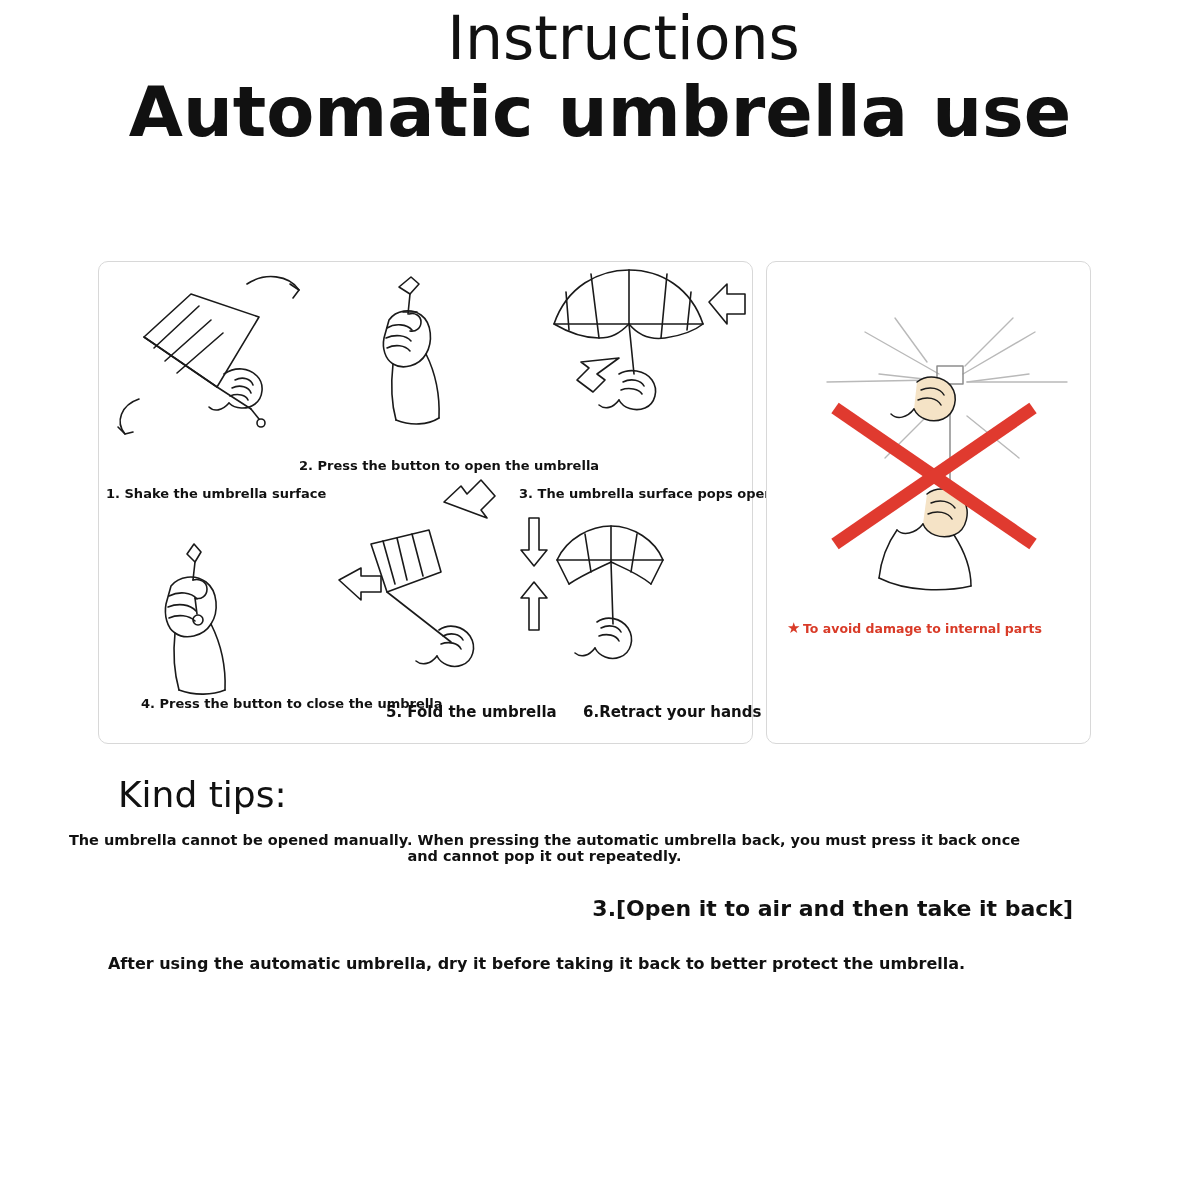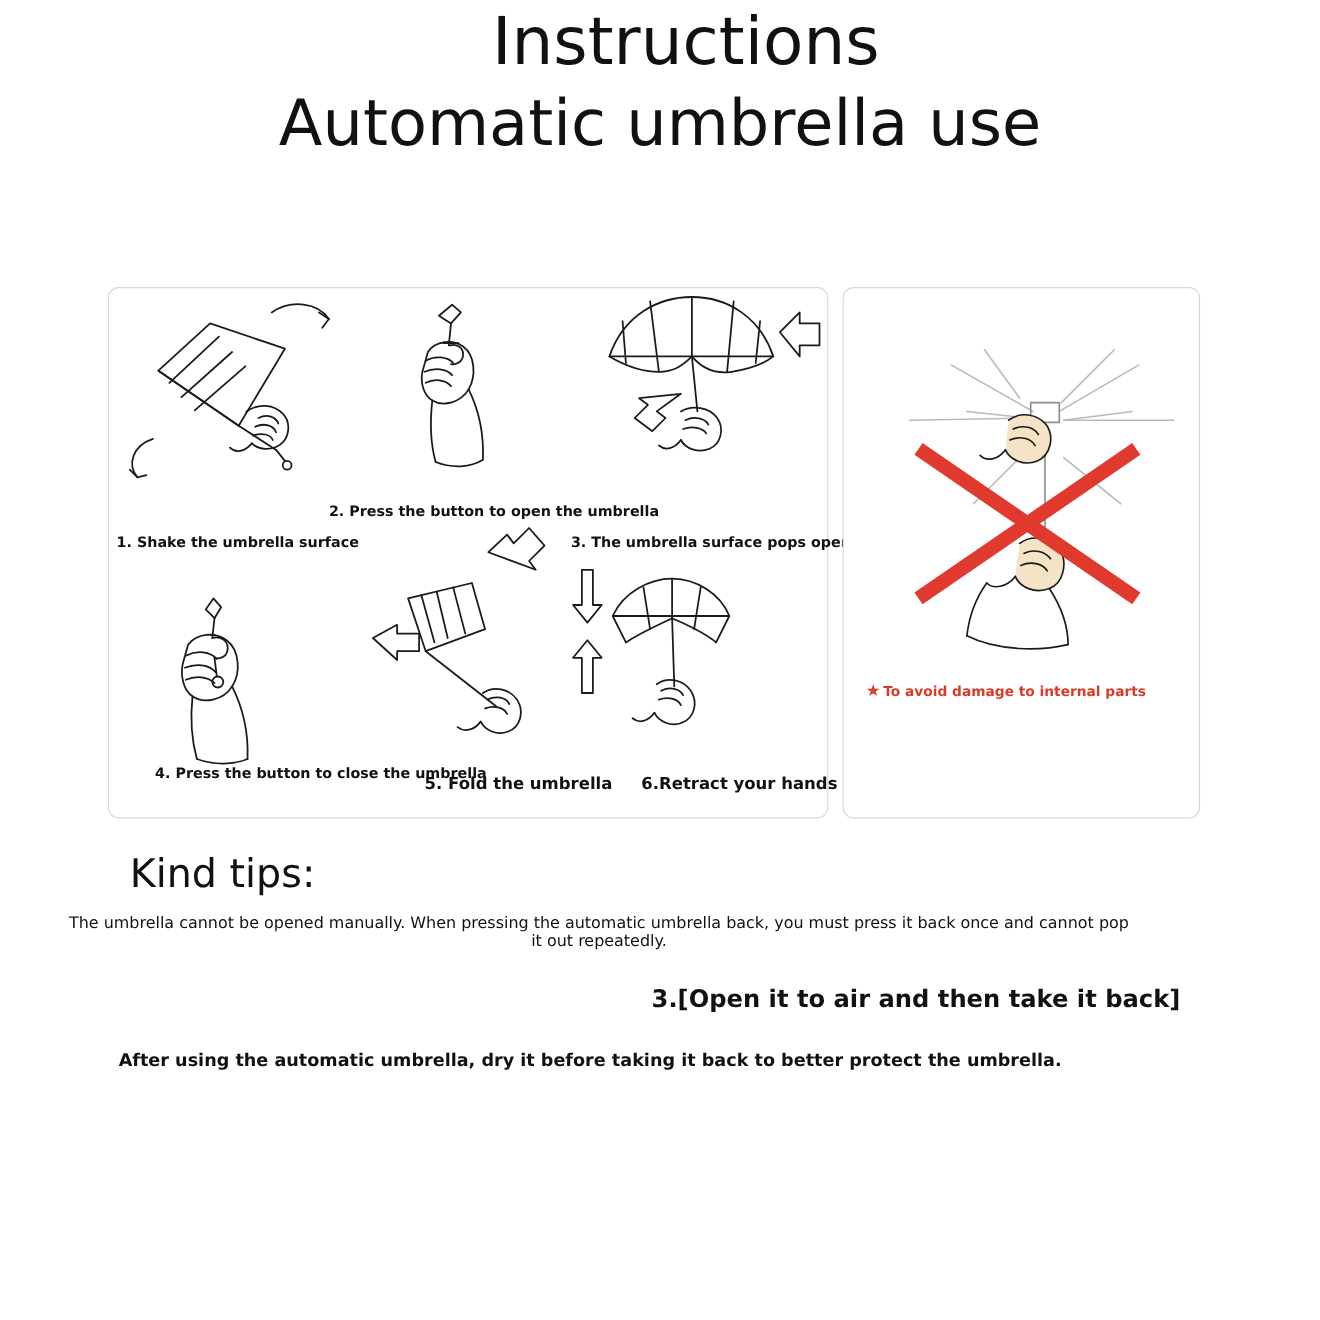--- a/index.html
+++ b/index.html
@@ -22,23 +22,23 @@
     padding-top: 2px;
   }
   .title-line1 {
     font-size: 60px;
     line-height: 72px;
     font-weight: 400;
     letter-spacing: 0px;
     padding-left: 47px;
   }
   .title-line2 {
-    font-size: 58px;
+    font-size: 70px;
     line-height: 76px;
-    font-weight: 400;
+    font-weight: 700;
   }
 
   
   .panels {
     position: absolute;
     top: 261px;
     left: 0;
     width: 1200px;
     height: 485px;
   }
@@ -110,21 +110,21 @@
     padding-left: 118px;
     line-height: 54px;
   }
   .tip-h-1 {
     font-size: 36px;
     padding-left: 110px;
     line-height: 58px;
   }
   .tip-p-1 {
     font-size: 14.5px;
-    font-weight: normal;
+    font-weight: bold;
     text-align: center;
     padding: 10px 40px 0 40px;
     margin-left: 16px;
   }
   .tip-h-2 {
     font-size: 33px;
     font-weight: bold;
     padding-left: 103px;
     padding-top: 22px;
     line-height: 46px;

